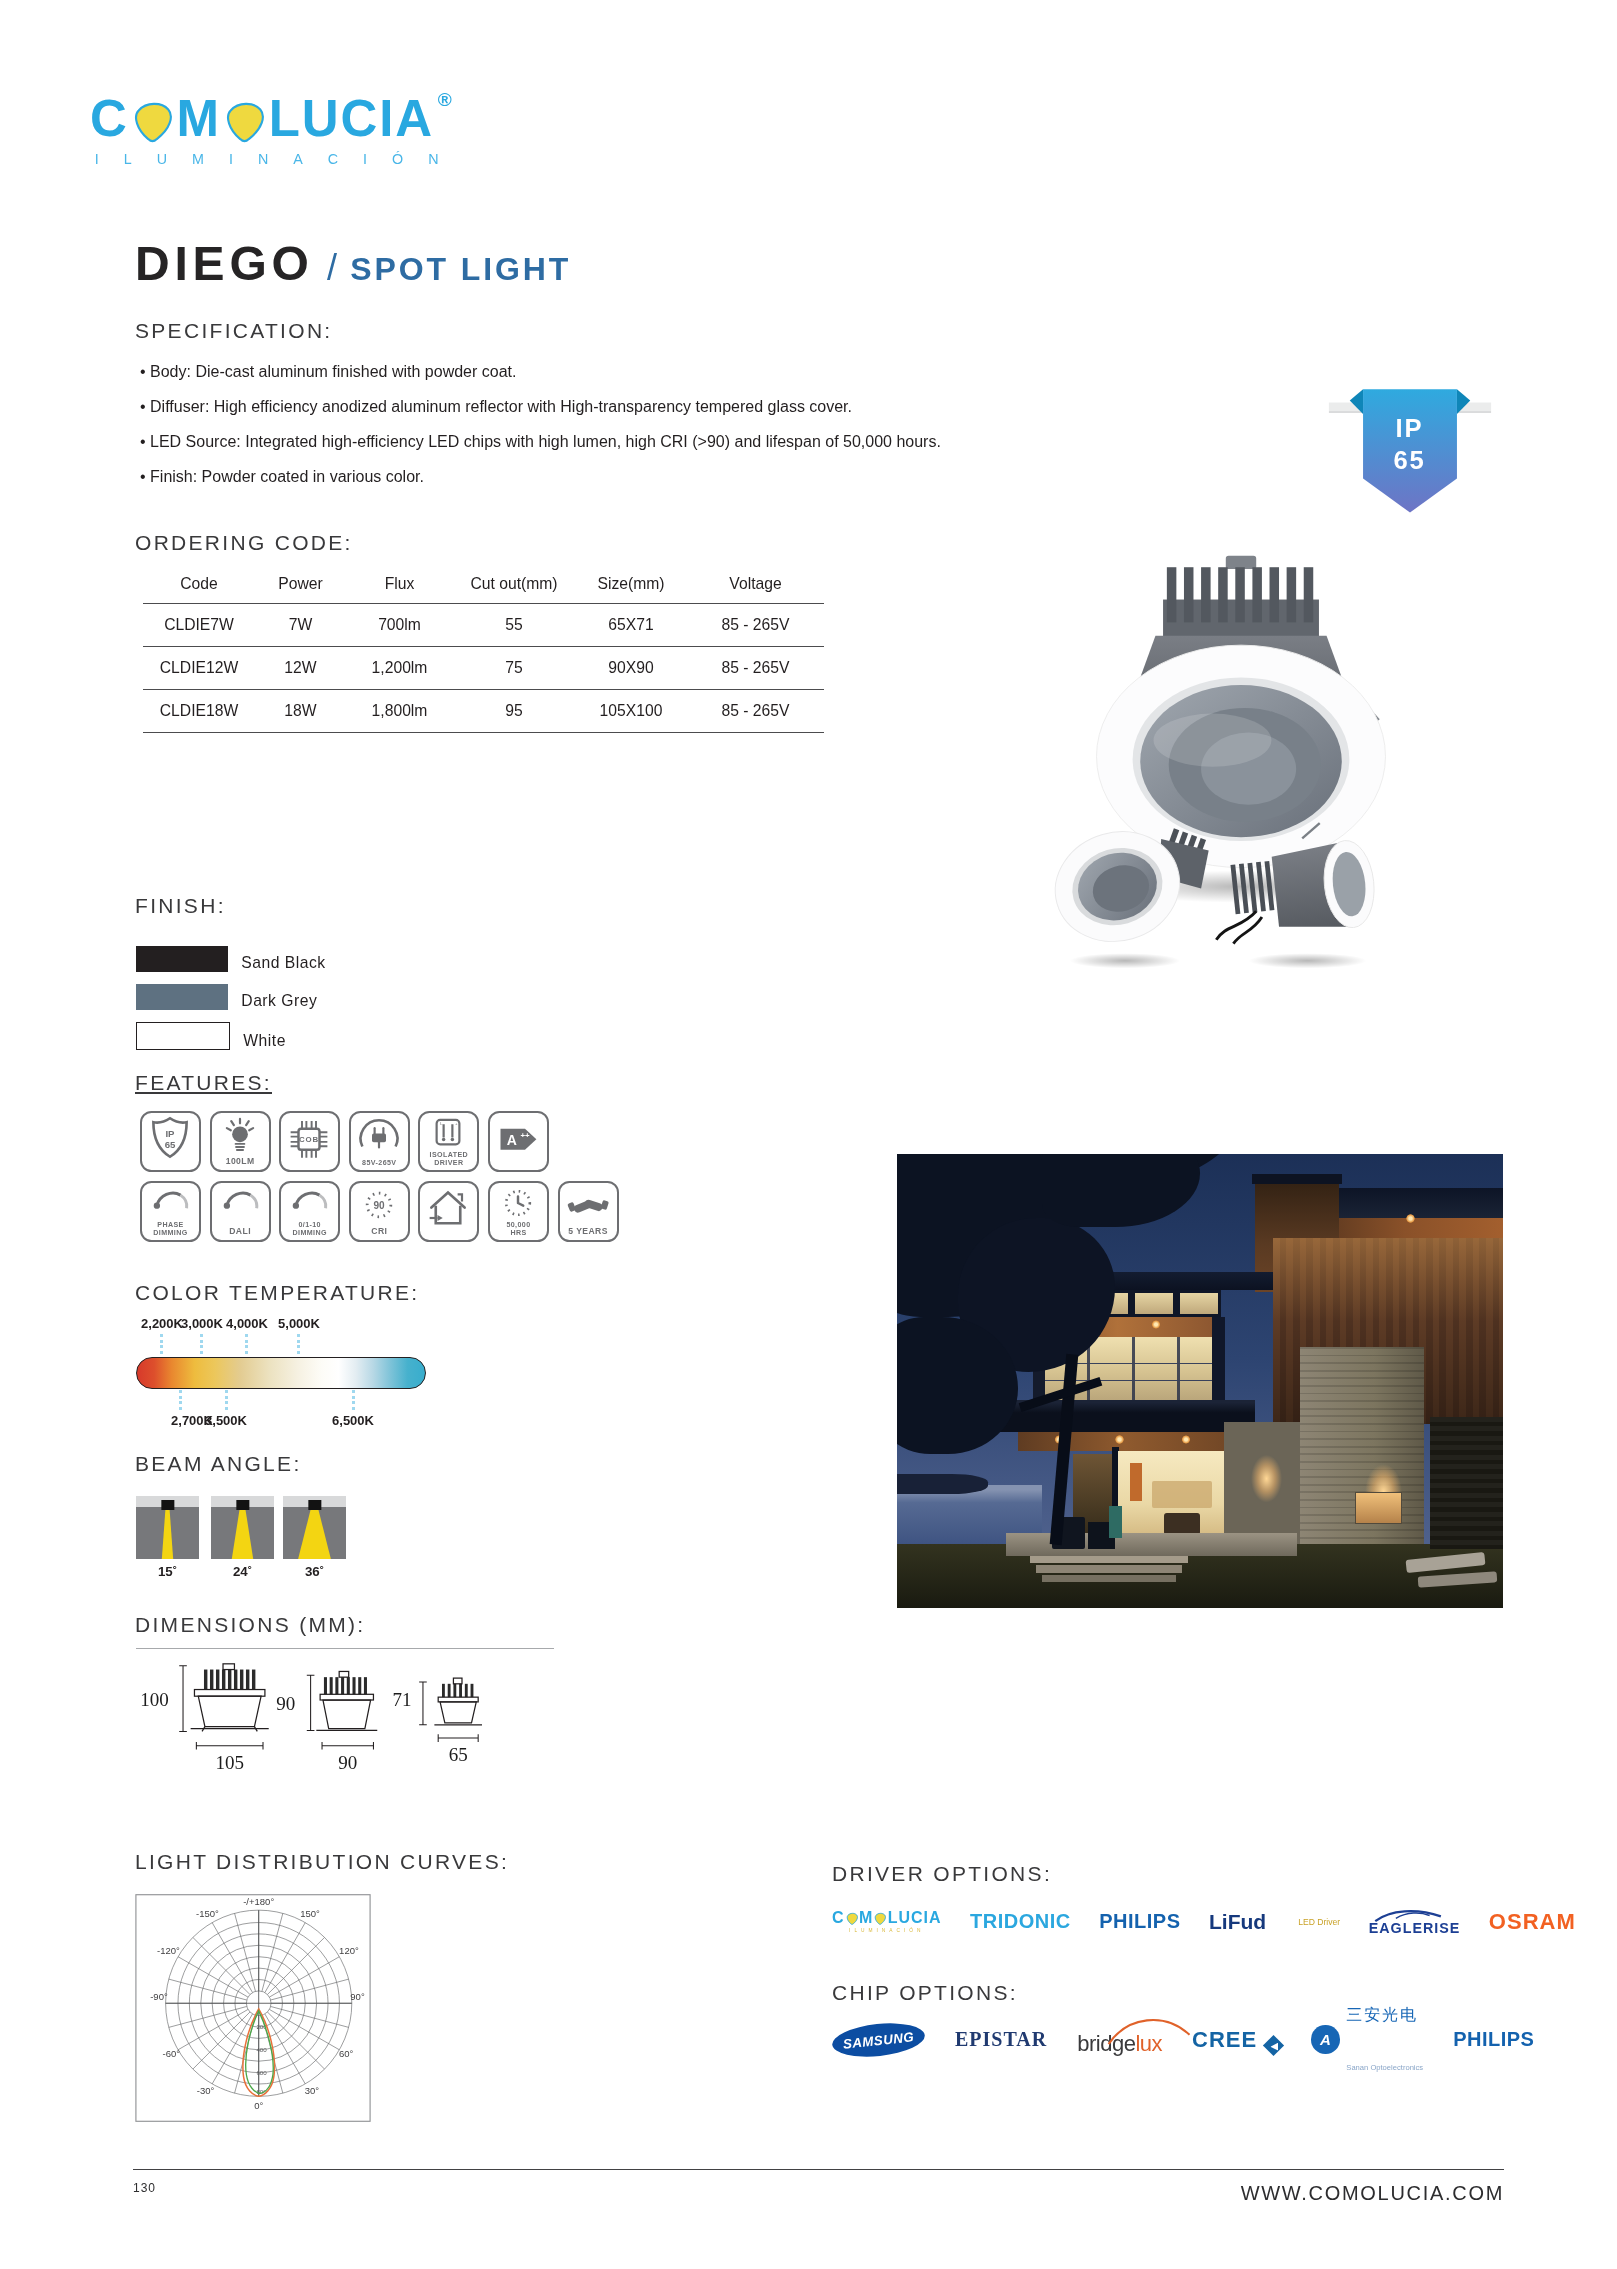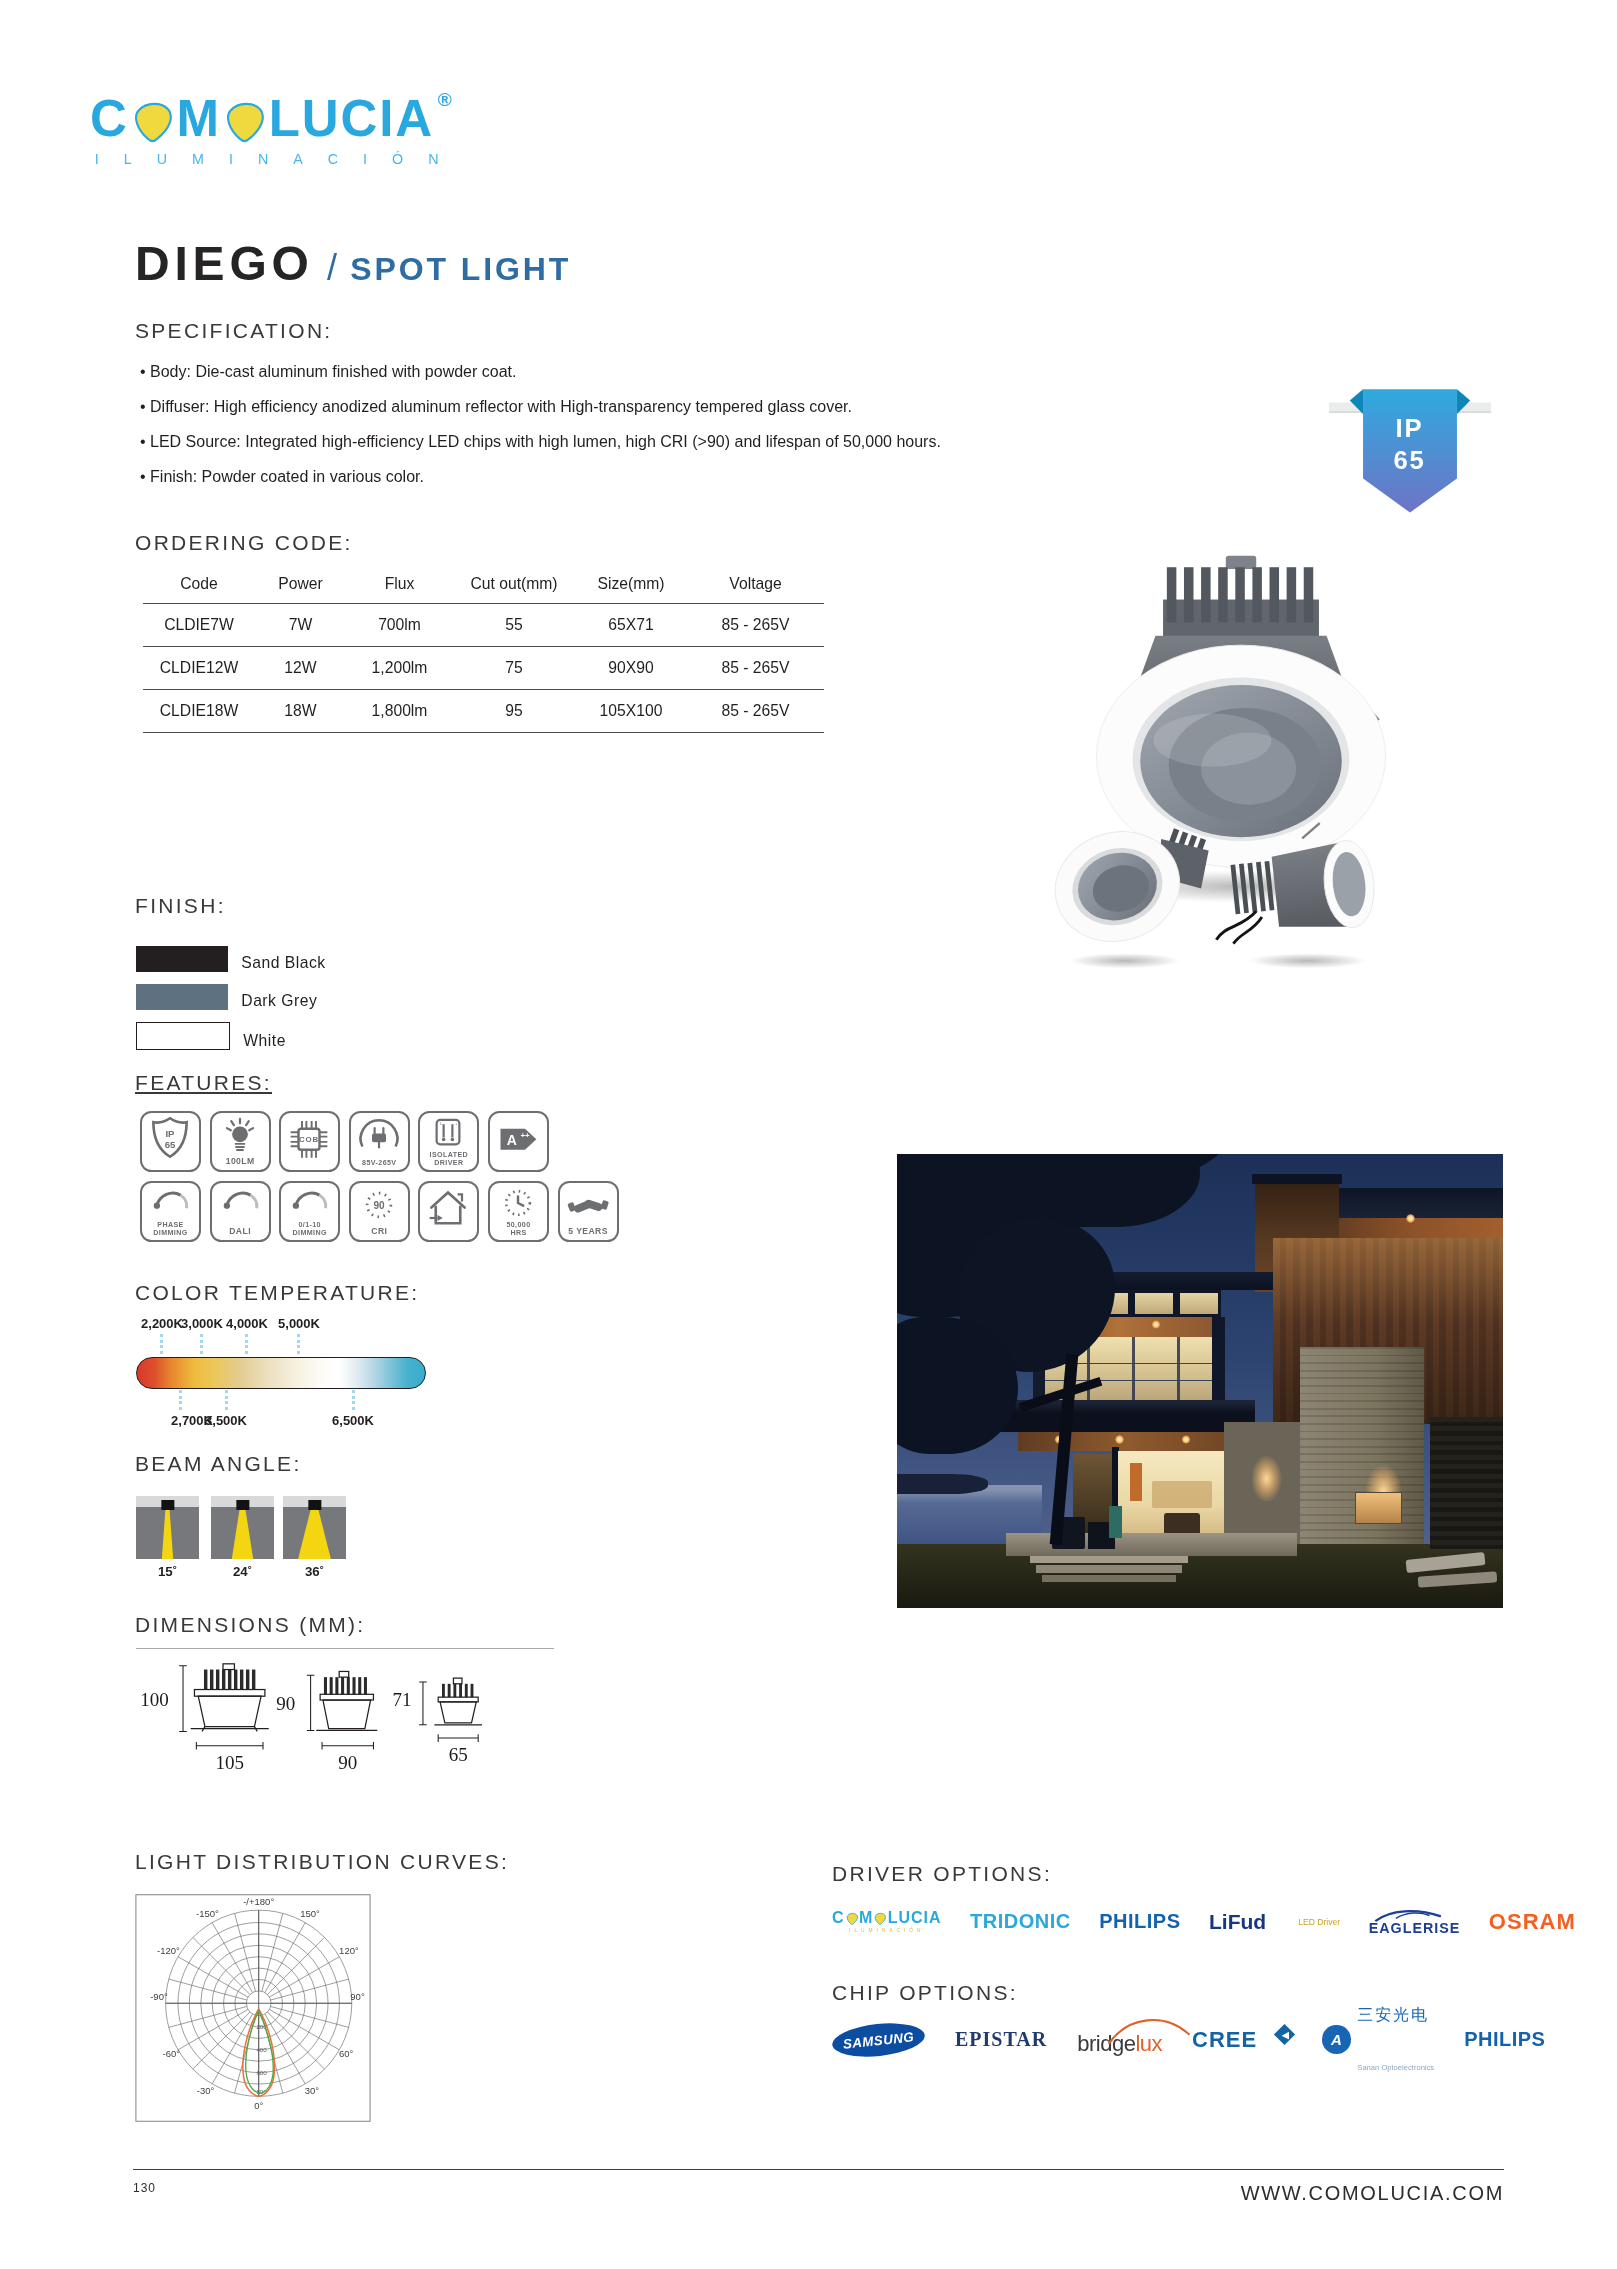--- a/index.html
+++ b/index.html
@@ -92,21 +92,21 @@
   .eagle-name{font-size:14.3px;font-weight:700;color:#1c3f94;letter-spacing:1px;margin-top:-1.9px;}
   .osram{font-size:22px;font-weight:700;color:#f26122;letter-spacing:1px;}
   .samsung{width:93px;height:32px;border-radius:50%;background:#0c4da2;transform:rotate(-6deg);
            display:flex;align-items:center;justify-content:center;}
   .samsung span{color:#fff;font-size:13.3px;font-weight:700;font-style:italic;letter-spacing:0.5px;}
   .epistar{font-family:"Liberation Serif",serif;font-size:20px;font-weight:700;color:#203a70;letter-spacing:1px;}
   .bxl{position:relative;font-size:22px;letter-spacing:-0.5px;padding-top:9.5px;}
   .bxl-arc{position:absolute;left:28.5px;top:-7.6px;}
   .bxl-p1{color:#3a3a3c;}
   .bxl-p2{color:#e0622a;}
-  .cree{display:flex;align-items:flex-start;gap:20px;}
+  .cree{display:flex;align-items:flex-end;gap:9px;}
   .cree-name{font-size:22px;font-weight:700;color:#1464a4;letter-spacing:1px;}
   .cree-diamond{display:inline-block;width:15px;height:15px;background:#1464a4;transform:rotate(45deg);position:relative;}
   .cree-diamond::after{content:"";position:absolute;left:4.8px;top:3.8px;width:7.6px;height:7.6px;background:#fff;
       clip-path:polygon(100% 0,100% 100%,0 50%);transform:rotate(-45deg);}
   .sanan{display:flex;align-items:center;gap:6.7px;}
   .sanan-badge{width:28.5px;height:28.5px;border-radius:50%;background:#1766b5;color:#fff;display:flex;align-items:center;
       justify-content:center;font-size:15px;font-weight:700;font-style:italic;}
   .sanan-col{display:flex;flex-direction:column;line-height:1;gap:38px;}
   .sanan-cn{font-size:16px;color:#1766b5;letter-spacing:1.9px;}
   .sanan-sub{font-size:7.6px;color:#8aa6c8;margin-top:2.9px;}

